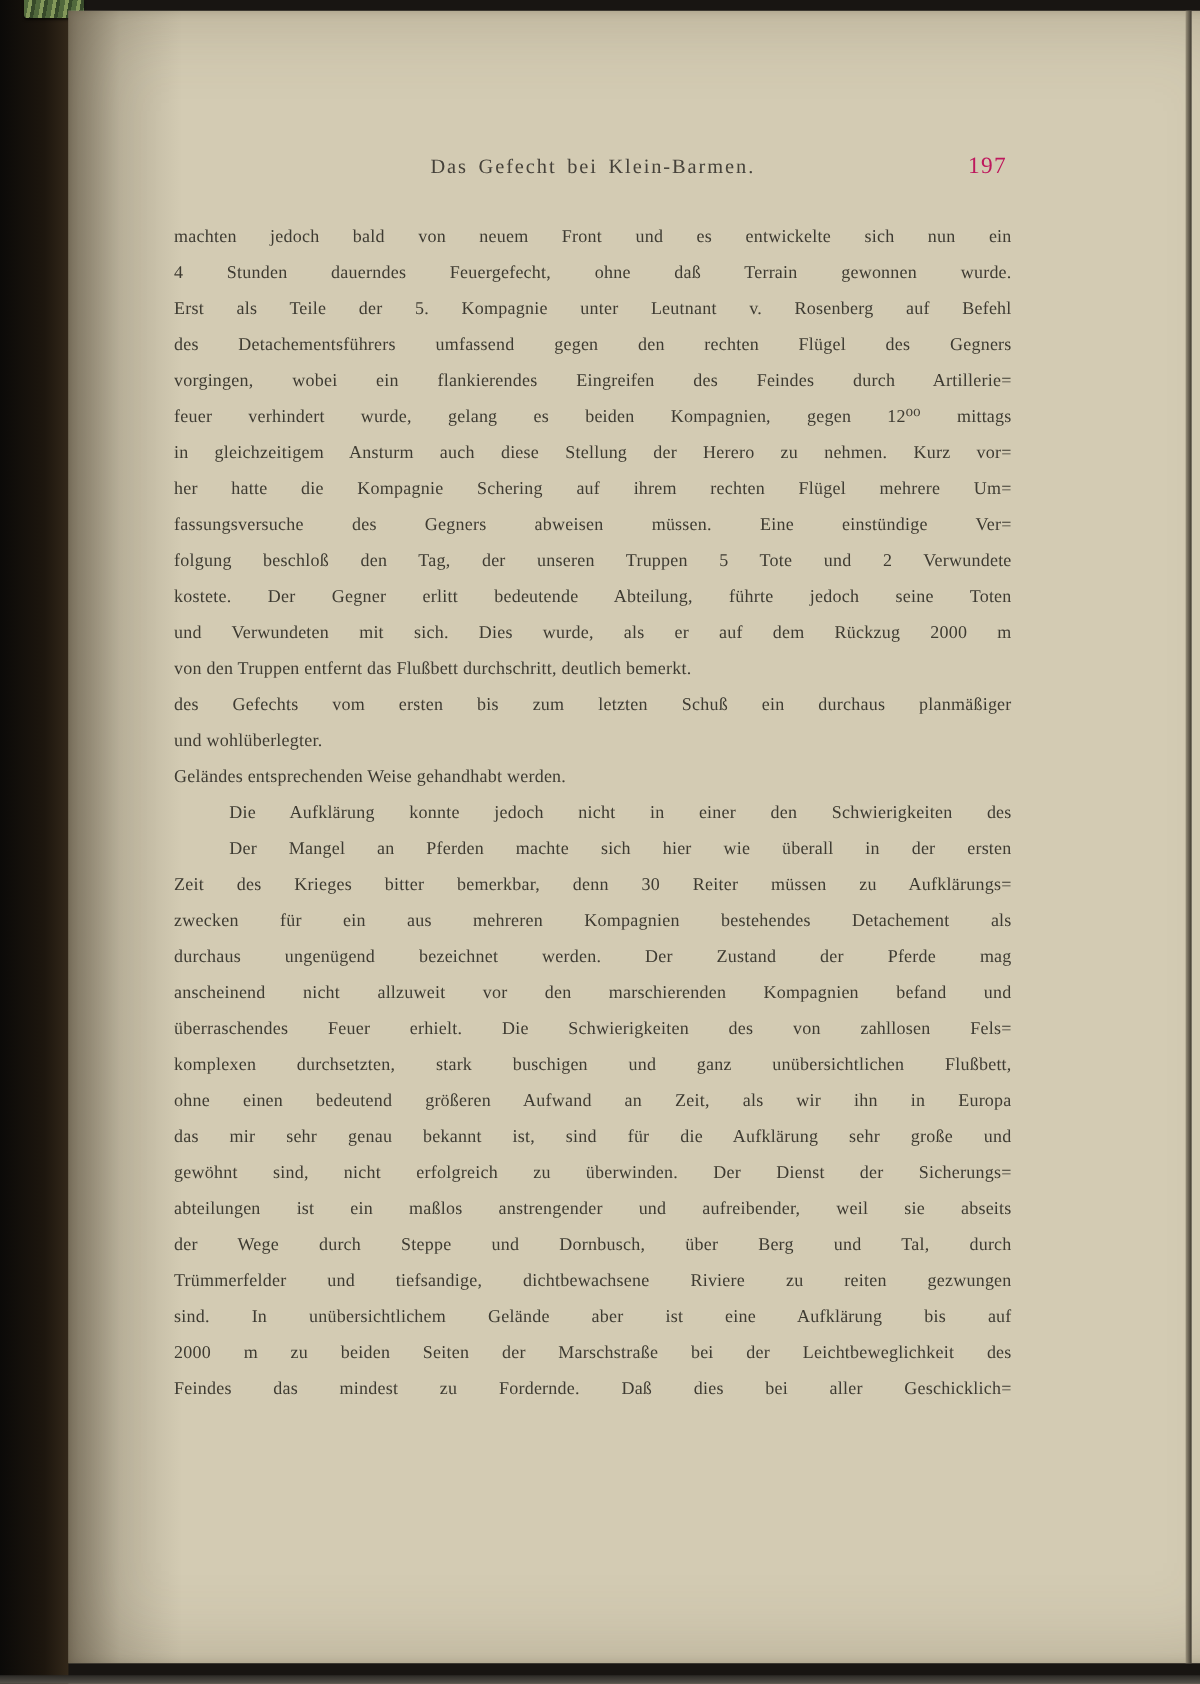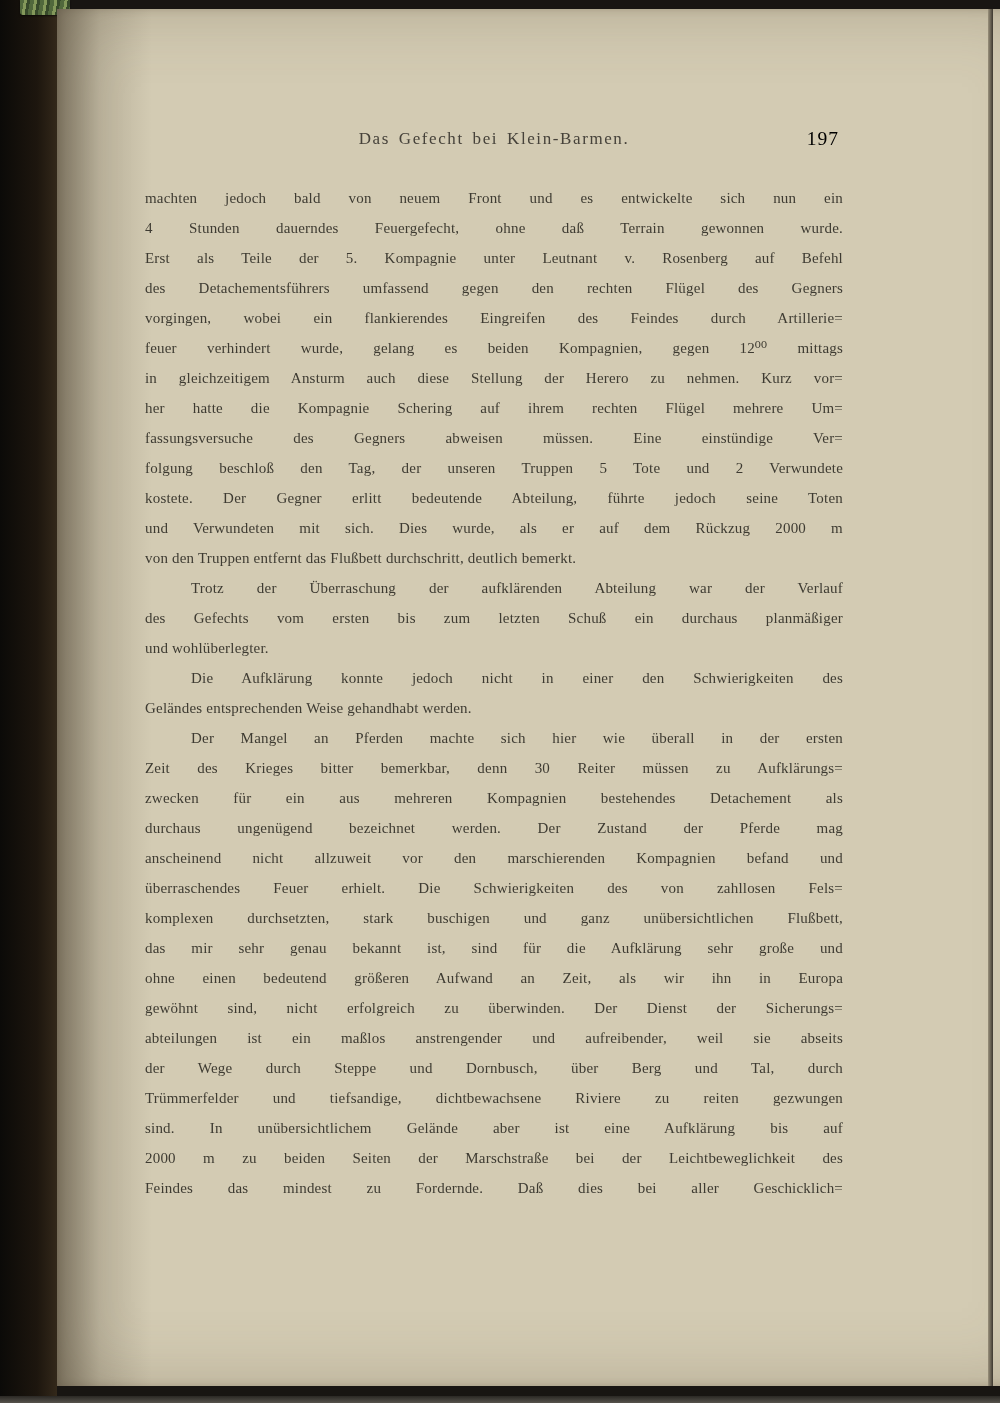--- a/index.html
+++ b/index.html
@@ -60,21 +60,21 @@
     position: absolute; left: 88px; top: 120px; width: 698px; height: 28px;
   }
   .header-title {
     width: 100%; text-align: center;
     font-size: 17px; letter-spacing: 1.6px; word-spacing: 3px;
     color: #46423a;
   }
   .page-number {
     position: absolute; right: 4px; top: -1px;
     font-size: 19.5px; letter-spacing: 1px;
-    color: #000000;
+    color: #be185d;
     margin-left: 35px;
   }
 
   
   .text-block {
     position: absolute; left: 88px; top: 174px; width: 698px;
     color: #3e3b32;
     font-size: 15px; line-height: 30px;
     letter-spacing: .2px;
   }
@@ -108,34 +108,33 @@
       <div class="line">des Detachementsführers umfassend gegen den rechten Flügel des Gegners</div>
       <div class="line">vorgingen, wobei ein flankierendes Eingreifen des Feindes durch Artillerie=</div>
       <div class="line">feuer verhindert wurde, gelang es beiden Kompagnien, gegen 12⁰⁰ mittags</div>
       <div class="line">in gleichzeitigem Ansturm auch diese Stellung der Herero zu nehmen. Kurz vor=</div>
       <div class="line">her hatte die Kompagnie Schering auf ihrem rechten Flügel mehrere Um=</div>
       <div class="line">fassungsversuche des Gegners abweisen müssen. Eine einstündige Ver=</div>
       <div class="line">folgung beschloß den Tag, der unseren Truppen 5 Tote und 2 Verwundete</div>
       <div class="line">kostete. Der Gegner erlitt bedeutende Abteilung, führte jedoch seine Toten</div>
       <div class="line">und Verwundeten mit sich. Dies wurde, als er auf dem Rückzug 2000 m</div>
       <div class="line end">von den Truppen entfernt das Flußbett durchschritt, deutlich bemerkt.</div>
-      <div class="line indent">Trotz der Überraschung der aufklärenden Abteilung war der Verlauf</div>
       <div class="line">des Gefechts vom ersten bis zum letzten Schuß ein durchaus planmäßiger</div>
       <div class="line end">und wohlüberlegter.</div>
+      <div class="line end">Geländes entsprechenden Weise gehandhabt werden.</div>
       <div class="line indent">Die Aufklärung konnte jedoch nicht in einer den Schwierigkeiten des</div>
-      <div class="line end">Geländes entsprechenden Weise gehandhabt werden.</div>
       <div class="line indent">Der Mangel an Pferden machte sich hier wie überall in der ersten</div>
       <div class="line">Zeit des Krieges bitter bemerkbar, denn 30 Reiter müssen zu Aufklärungs=</div>
       <div class="line">zwecken für ein aus mehreren Kompagnien bestehendes Detachement als</div>
       <div class="line">durchaus ungenügend bezeichnet werden. Der Zustand der Pferde mag</div>
       <div class="line">anscheinend nicht allzuweit vor den marschierenden Kompagnien befand und</div>
       <div class="line">überraschendes Feuer erhielt. Die Schwierigkeiten des von zahllosen Fels=</div>
       <div class="line">komplexen durchsetzten, stark buschigen und ganz unübersichtlichen Flußbett,</div>
+      <div class="line">ohne einen bedeutend größeren Aufwand an Zeit, als wir ihn in Europa</div>
       <div class="line">das mir sehr genau bekannt ist, sind für die Aufklärung sehr große und</div>
-      <div class="line">ohne einen bedeutend größeren Aufwand an Zeit, als wir ihn in Europa</div>
       <div class="line">gewöhnt sind, nicht erfolgreich zu überwinden. Der Dienst der Sicherungs=</div>
       <div class="line">abteilungen ist ein maßlos anstrengender und aufreibender, weil sie abseits</div>
       <div class="line">der Wege durch Steppe und Dornbusch, über Berg und Tal, durch</div>
       <div class="line">Trümmerfelder und tiefsandige, dichtbewachsene Riviere zu reiten gezwungen</div>
       <div class="line">sind. In unübersichtlichem Gelände aber ist eine Aufklärung bis auf</div>
       <div class="line">2000 m zu beiden Seiten der Marschstraße bei der Leichtbeweglichkeit des</div>
       <div class="line">Feindes das mindest zu Fordernde. Daß dies bei aller Geschicklich=</div>
     </div>
 </div>
 

